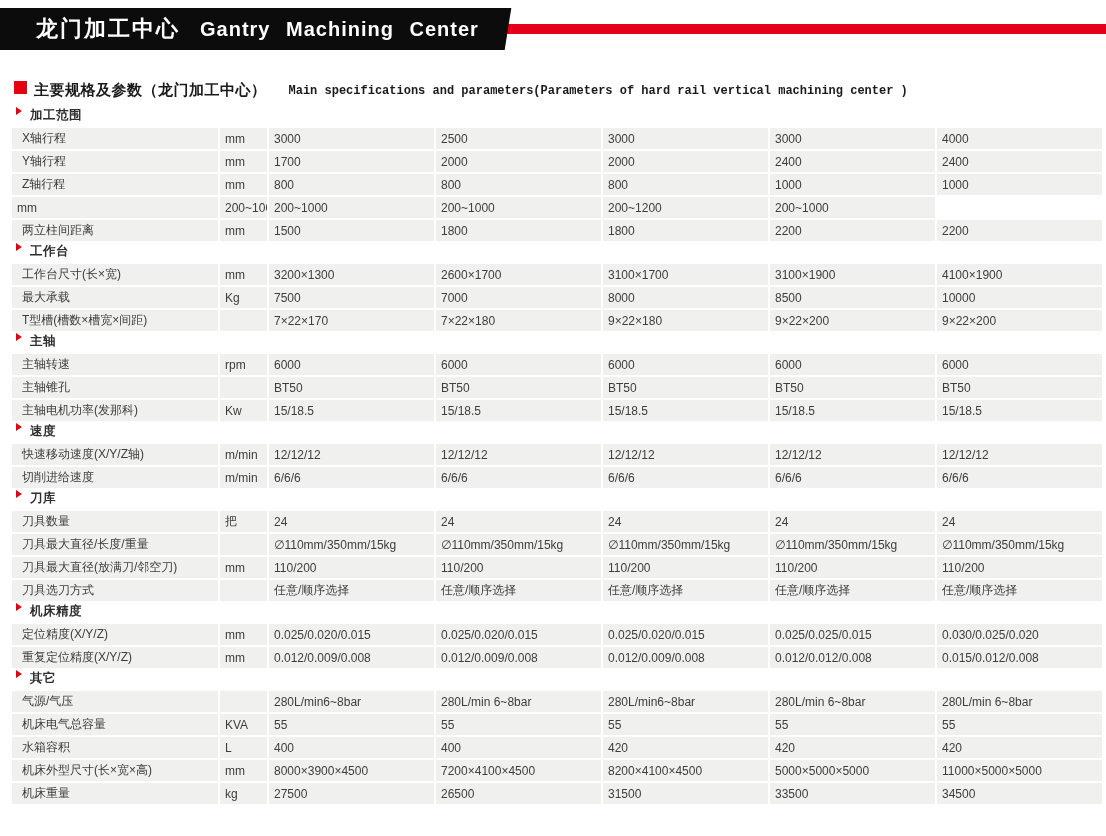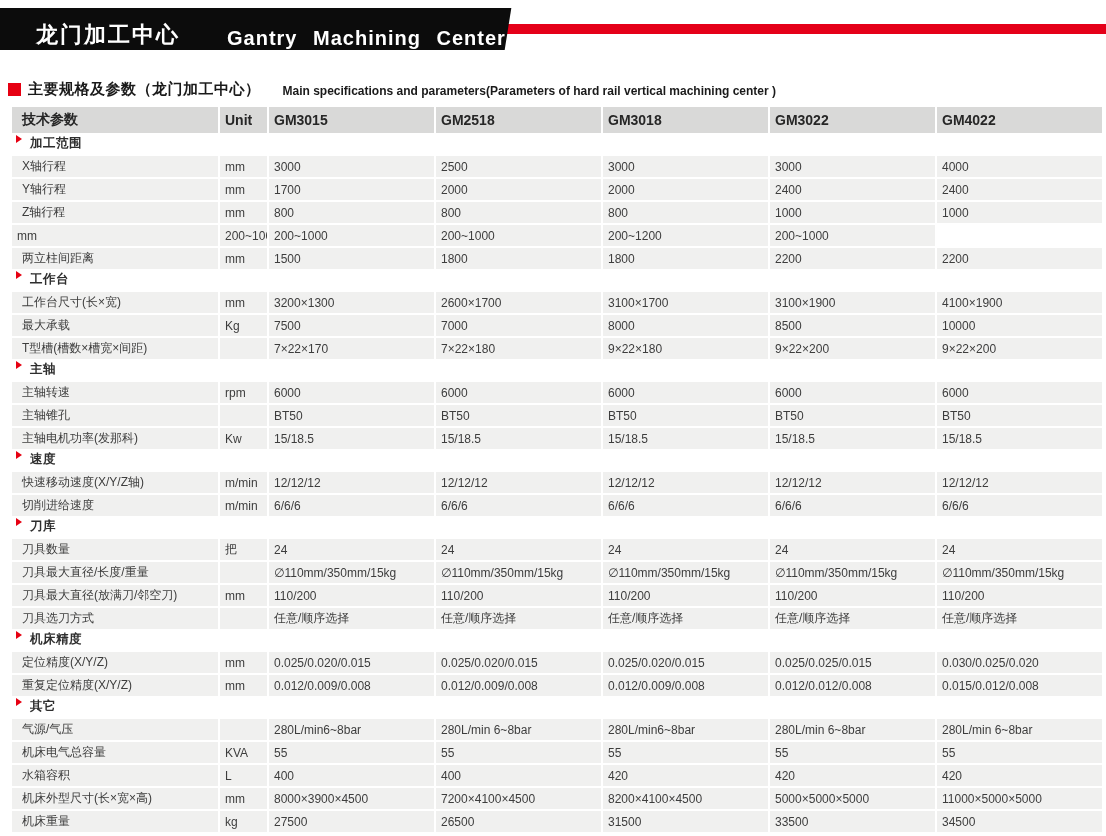--- a/index.html
+++ b/index.html
@@ -7,26 +7,26 @@
     font-family: "Liberation Sans", "DejaVu Sans", sans-serif; }
 
   
   .banner { position: relative; height: 62px; width: 1106px; }
   .red-stripe { position: absolute; left: 495px; right: 0; top: 24px; height: 10px; background: #e50019; }
   .maroon-wedge { position: absolute; left: -10px; top: 11px; width: 60px; height: 19px;
     background: #4e423c; transform: skewX(-28deg); }
   .black-plate { position: absolute; left: -16px; top: 8px; width: 524px; height: 42px;
     background: #0c0c0c; transform: skewX(-9deg); }
   .banner-text { position: absolute; left: 36px; top: 8px; height: 42px; display: flex;
-    align-items: flex-end; gap: 47px; color: #ffffff; white-space: nowrap; }
+    align-items: center; gap: 20px; color: #ffffff; white-space: nowrap; }
   .banner-zh { font-size: 22px; font-weight: 700; letter-spacing: 2px; }
   .banner-en { font-size: 20px; font-weight: 700; letter-spacing: 1px; word-spacing: 9px; }
 
   
-  .sub-heading { display: flex; align-items: center; margin: 19px 0 0 8px; height: 17px; }
+  .sub-heading { display: flex; align-items: flex-start; margin: 19px 0 0 14px; height: 17px; font-family: Liberation Mono, monospace; }
   .red-square { width: 13px; height: 13px; background: #e60012; margin-right: 7px; flex: 0 0 auto; }
   .sub-zh { font-size: 15px; font-weight: 700; color: #1a1a1a; letter-spacing: 0.5px; }
   .sub-en { font-size: 12px; font-weight: 700; color: #1a1a1a; margin-left: 22px; padding-top: 3px; }
 
   
   .spec-table { margin: 9px 0 0 12px; width: 1090px; }
   .grid-row { display: grid; grid-template-columns: 206px 47px repeat(5, 1fr);
     column-gap: 2px; margin-bottom: 2px; }
   .cell { background: #f0f0ef; display: flex; align-items: center;
     font-size: 12px; color: #3d3d3d; overflow: hidden; white-space: nowrap; }
@@ -55,29 +55,20 @@
   </div>
 </div>
 
 <div class="sub-heading">
   <span class="red-square"></span>
   <span class="sub-zh">主要规格及参数（龙门加工中心）</span>
   <span class="sub-en">Main specifications and parameters(Parameters of hard rail vertical machining center )</span>
 </div>
 
 <div class="spec-table" id="spec-table">
-  <div class="grid-row header-row">
-    <div class="cell param">技术参数</div>
-    <div class="cell unit">Unit</div>
-    <div class="cell value">GM3015</div>
-    <div class="cell value">GM2518</div>
-    <div class="cell value">GM3018</div>
-    <div class="cell value">GM3022</div>
-    <div class="cell value">GM4022</div>
-  </div>
 <div class="section-row">
       <span class="arrow-icon"></span>
       <span class="section-title">加工范围</span>
     </div>
     <div class="grid-row data-row">
       <div class="cell param">X轴行程</div>
       <div class="cell unit">mm</div>
       <div class="cell value">3000</div>
       <div class="cell value">2500</div>
       <div class="cell value">3000</div>

